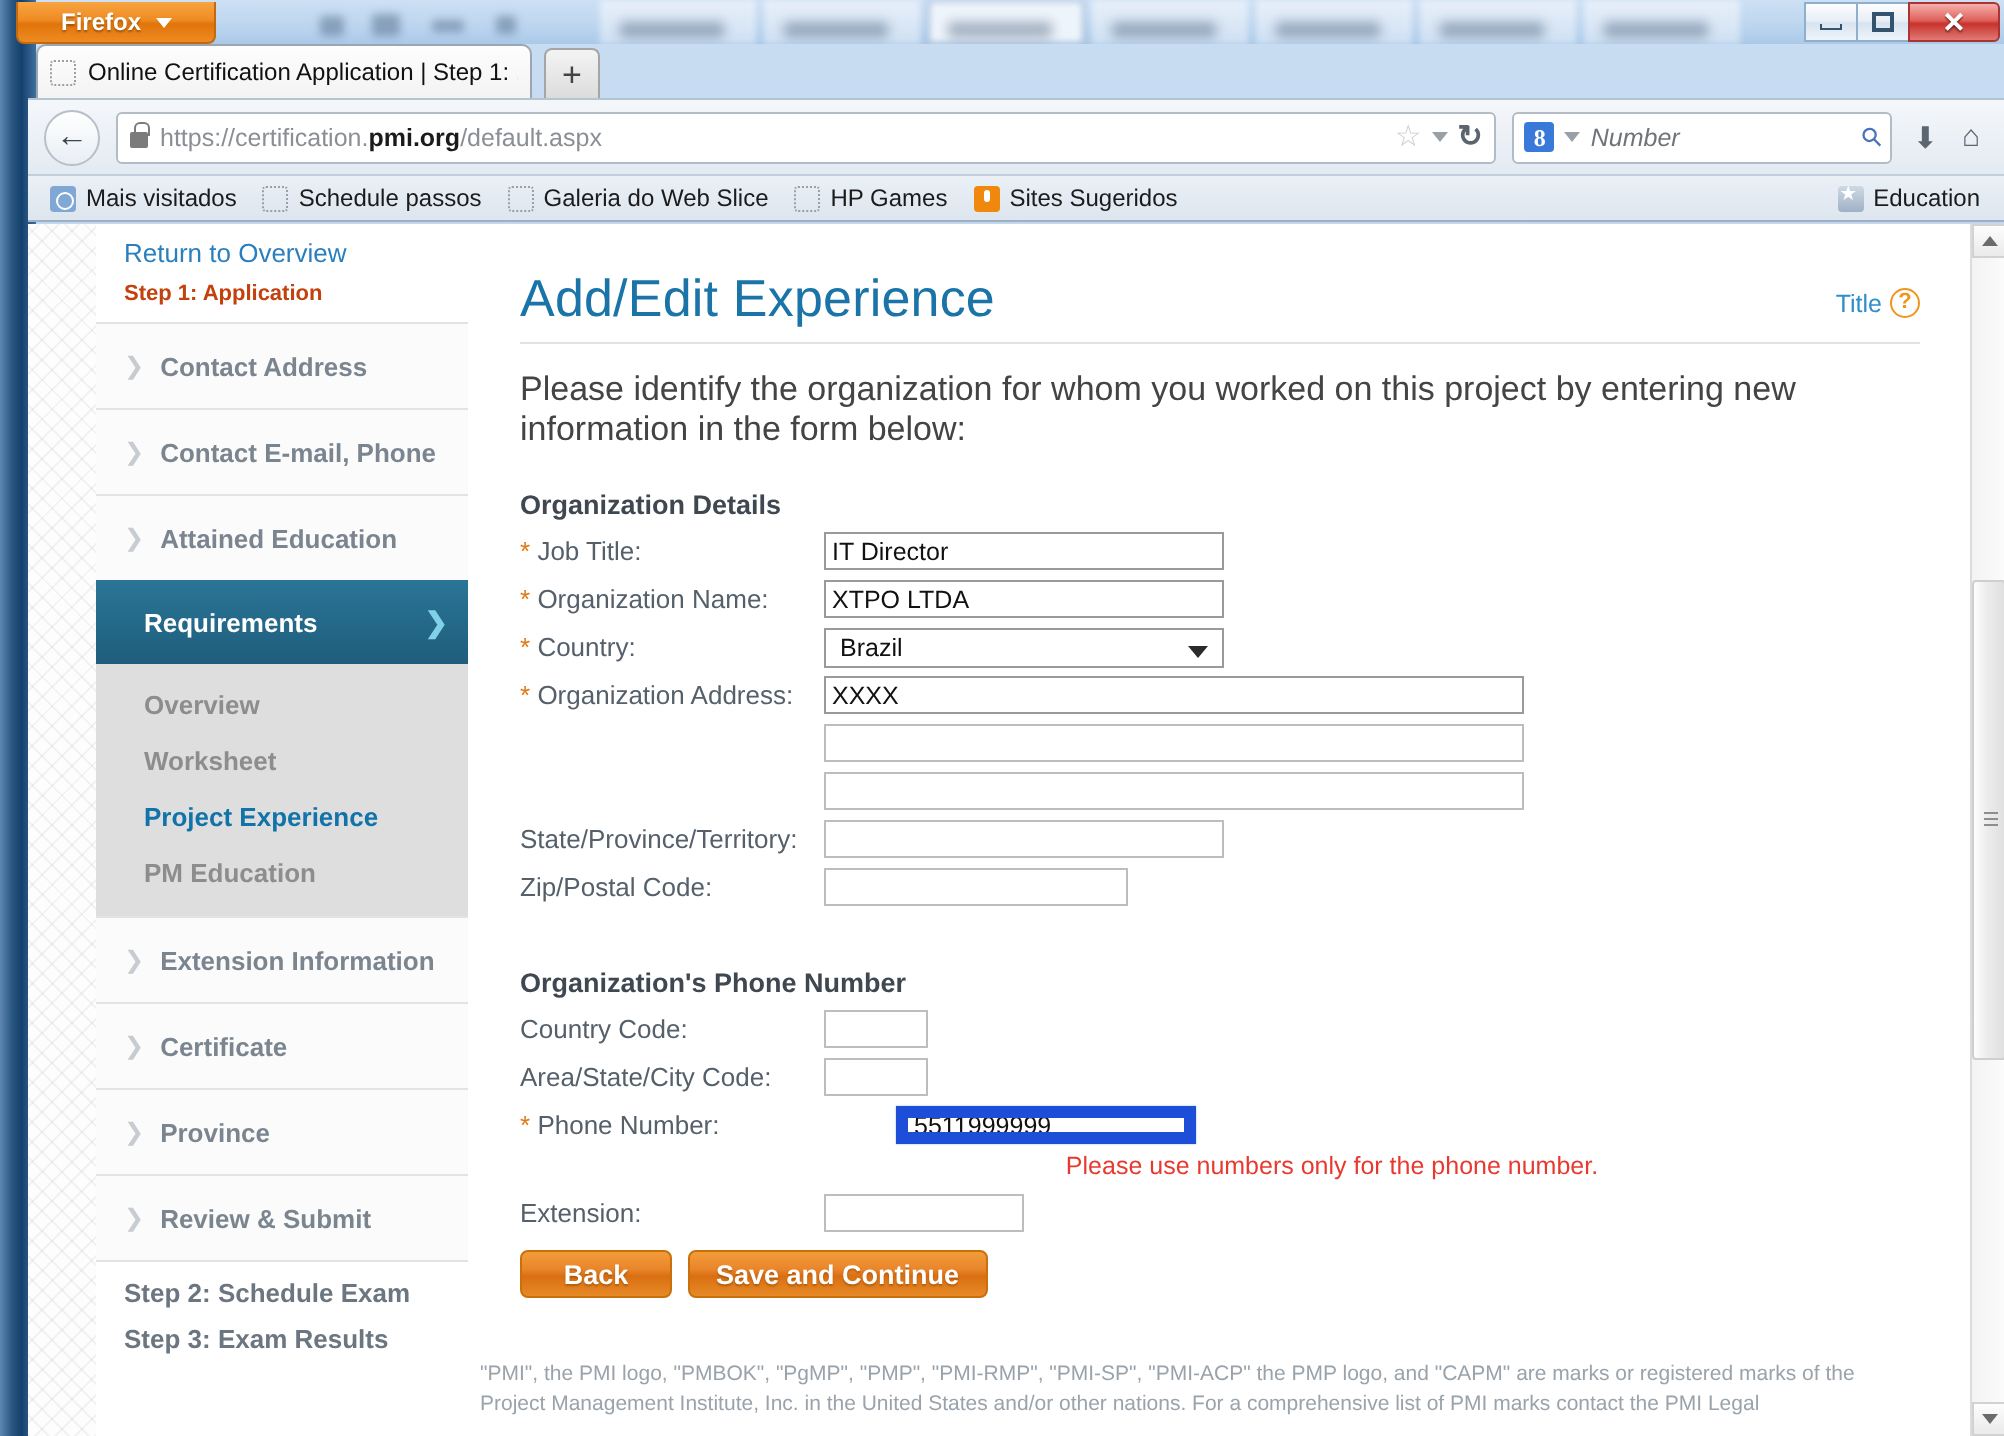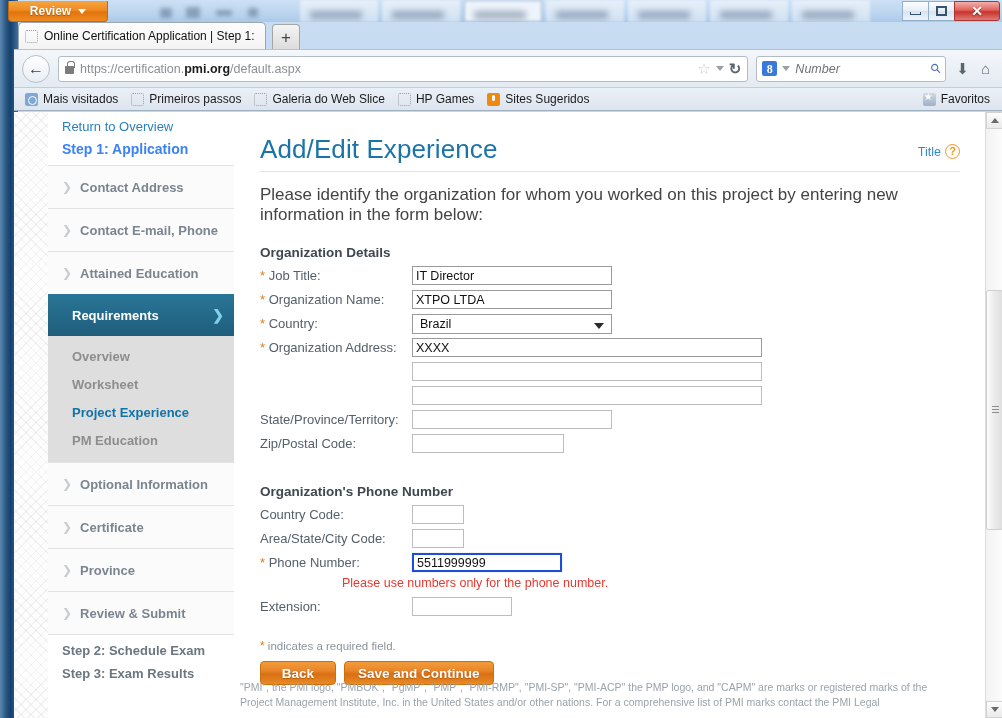--- a/index.html
+++ b/index.html
@@ -209,21 +209,21 @@
   
   .sidebar {
     position:absolute; left:34px; top:0; width:186px; height:606px;
     background:#fff;
   }
   .sb-top { padding: 2px 0 0 0; }
   .sb-link {
     font-size:13px; color:#2a7fbf; padding: 5px 0 3px 14px;
   }
   .sb-step {
-    font-size:14px; font-weight:bold; color:#3b82f6; padding: 4px 0 8px 14px;
+    font-size:11px; font-weight:bold; color:#c2410c; padding: 4px 0 8px 14px;
   }
   .sb-item {
     position:relative;
     height:43px;
     display:flex; align-items:center;
     padding-left:14px;
     border-top:1px solid #e3e3e3;
     font-size:13px; font-weight:bold; color:#7b8590;
     background:#fbfbfb;
   }
@@ -318,25 +318,26 @@
     font-size:12.5px; color:#111;
     display:flex; align-items:center; padding:0 4px 0 7px;
     position:relative;
   }
   .fselect .dc {
     position:absolute; right:7px; top:8px;
     width:0;height:0;border-left:5px solid transparent;border-right:5px solid transparent;
     border-top:6px solid #2b2b2b;
   }
   .finput.focus {
-    border:2px solid #1d4ed8;
+    border:6px solid #1d4ed8;
     box-shadow: 0 0 1px rgba(90,155,201,.6);
+    margin-left: 36px;
   }
   .errmsg {
-    font-size:12.5px; color:#e8392f; margin: 2px 0 6px 82px;
+    font-size:12.5px; color:#e8392f; margin: 2px 0 6px 112px; text-align: center;
   }
   .reqnote { font-size:11.5px; color:#8b949d; margin-top:22px;}
   .reqnote .req { font-size:12px; }
 
   .btnrow { display:flex; justify-content:flex-start; gap:8px; margin-top:8px; }
   .btn {
     height:24px; min-width:76px;
     border-radius:4px;
     border:1px solid #c9700b;
     background: linear-gradient(180deg,#f29d3a 0%, #e9842a 40%, #d96f12 55%, #e78a27 100%);
@@ -405,21 +406,21 @@
     <div class="bg-smudge" style="left:720px;top:11px;width:52px;height:8px;filter:blur(3px);"></div>
     <div class="bg-smudge" style="left:802px;top:11px;width:52px;height:8px;filter:blur(3px);"></div>
   </div>
 
   <div class="win">
 
     <div class="win-left-strip dark"></div>
 
     <div class="titlebar">
       <div class="ff-button">
-        <span>Review</span>
+        <span>Firefox</span>
         <span class="ff-caret"></span>
       </div>
       <div class="wincontrols">
         <div class="wc">
           <div class="wc-min"></div>
         </div>
         <div class="wc">
           <div class="wc-max"></div>
         </div>
         <div class="wc close">
@@ -461,37 +462,37 @@
       <span class="homeicon">⌂</span>
     </div>
 
     <div class="bmbar">
       <div class="bm">
         <span class="bm-ic blue"></span>
         <span>Mais visitados</span>
       </div>
       <div class="bm">
         <span class="bm-ic"></span>
-        <span>Primeiros passos</span>
+        <span>Schedule passos</span>
       </div>
       <div class="bm">
         <span class="bm-ic"></span>
         <span>Galeria do Web Slice</span>
       </div>
       <div class="bm">
         <span class="bm-ic"></span>
         <span>HP Games</span>
       </div>
       <div class="bm">
         <span class="bm-ic orange"></span>
         <span>Sites Sugeridos</span>
       </div>
       <div class="bm-right">
         <span class="bm-ic fav"></span>
-        <span>Favoritos</span>
+        <span>Education</span>
       </div>
     </div>
 
     <div class="viewport">
 
       <div class="page-hatch"></div>
 
       <div class="sidebar">
         <div class="sb-top">
           <div class="sb-link">Return to Overview</div>
@@ -527,21 +528,21 @@
           <div class="sb-sub sel">
             <span>Project Experience</span>
           </div>
           <div class="sb-sub">
             <span>PM Education</span>
           </div>
         </div>
 
         <div class="sb-item">
           <span class="sb-chev">❯</span>
-          <span>Optional Information</span>
+          <span>Extension Information</span>
         </div>
         <div class="sb-item">
           <span class="sb-chev">❯</span>
           <span>Certificate</span>
         </div>
         <div class="sb-item">
           <span class="sb-chev">❯</span>
           <span>Province</span>
         </div>
         <div class="sb-item">
@@ -646,23 +647,20 @@
           <input class="finput focus" style="width: 150px;" value="5511999999">
         </div>
 
         <div class="errmsg">Please use numbers only for the phone number.</div>
 
         <div class="frow">
           <div class="flabel">Extension:</div>
           <input class="finput light" style="width: 100px;" value="">
         </div>
 
-        <div class="reqnote">
-          <span class="req">*</span><span> indicates a required field.</span>
-        </div>
 
         <div class="btnrow">
           <div class="btn">Back</div>
           <div class="btn">Save and Continue</div>
         </div>
       </div>
 
       <div class="footer">
         <div>"PMI", the PMI logo, "PMBOK", "PgMP", "PMP", "PMI-RMP", "PMI-SP", "PMI-ACP" the PMP logo, and "CAPM" are marks or registered marks of the</div>
         <div>Project Management Institute, Inc. in the United States and/or other nations. For a comprehensive list of PMI marks contact the PMI Legal</div>

